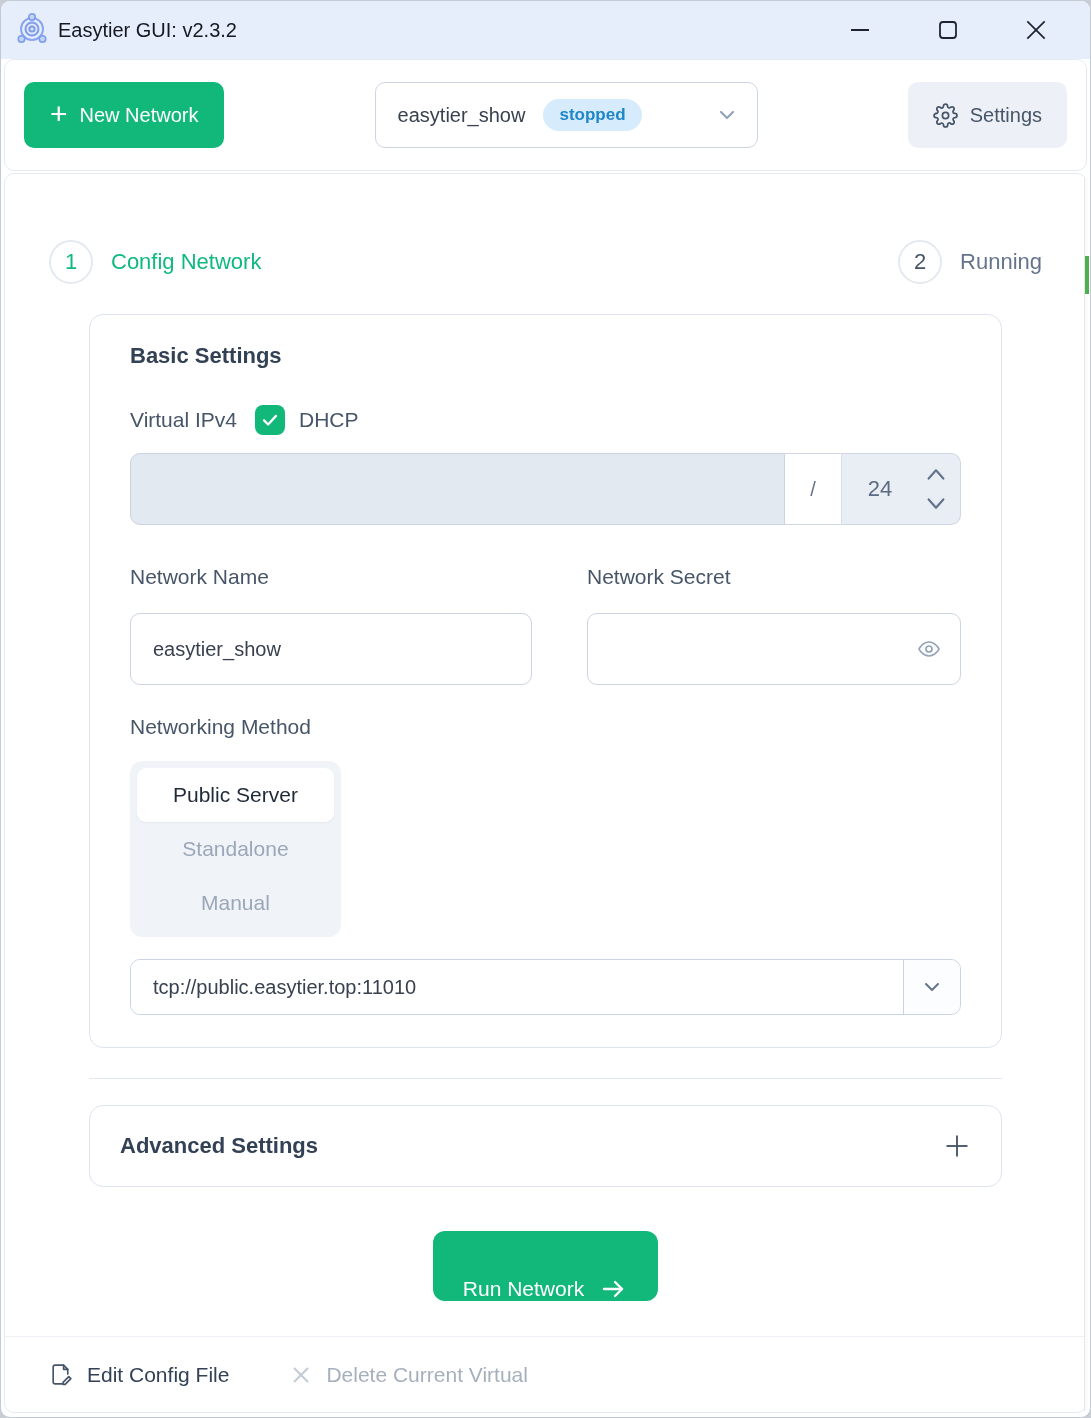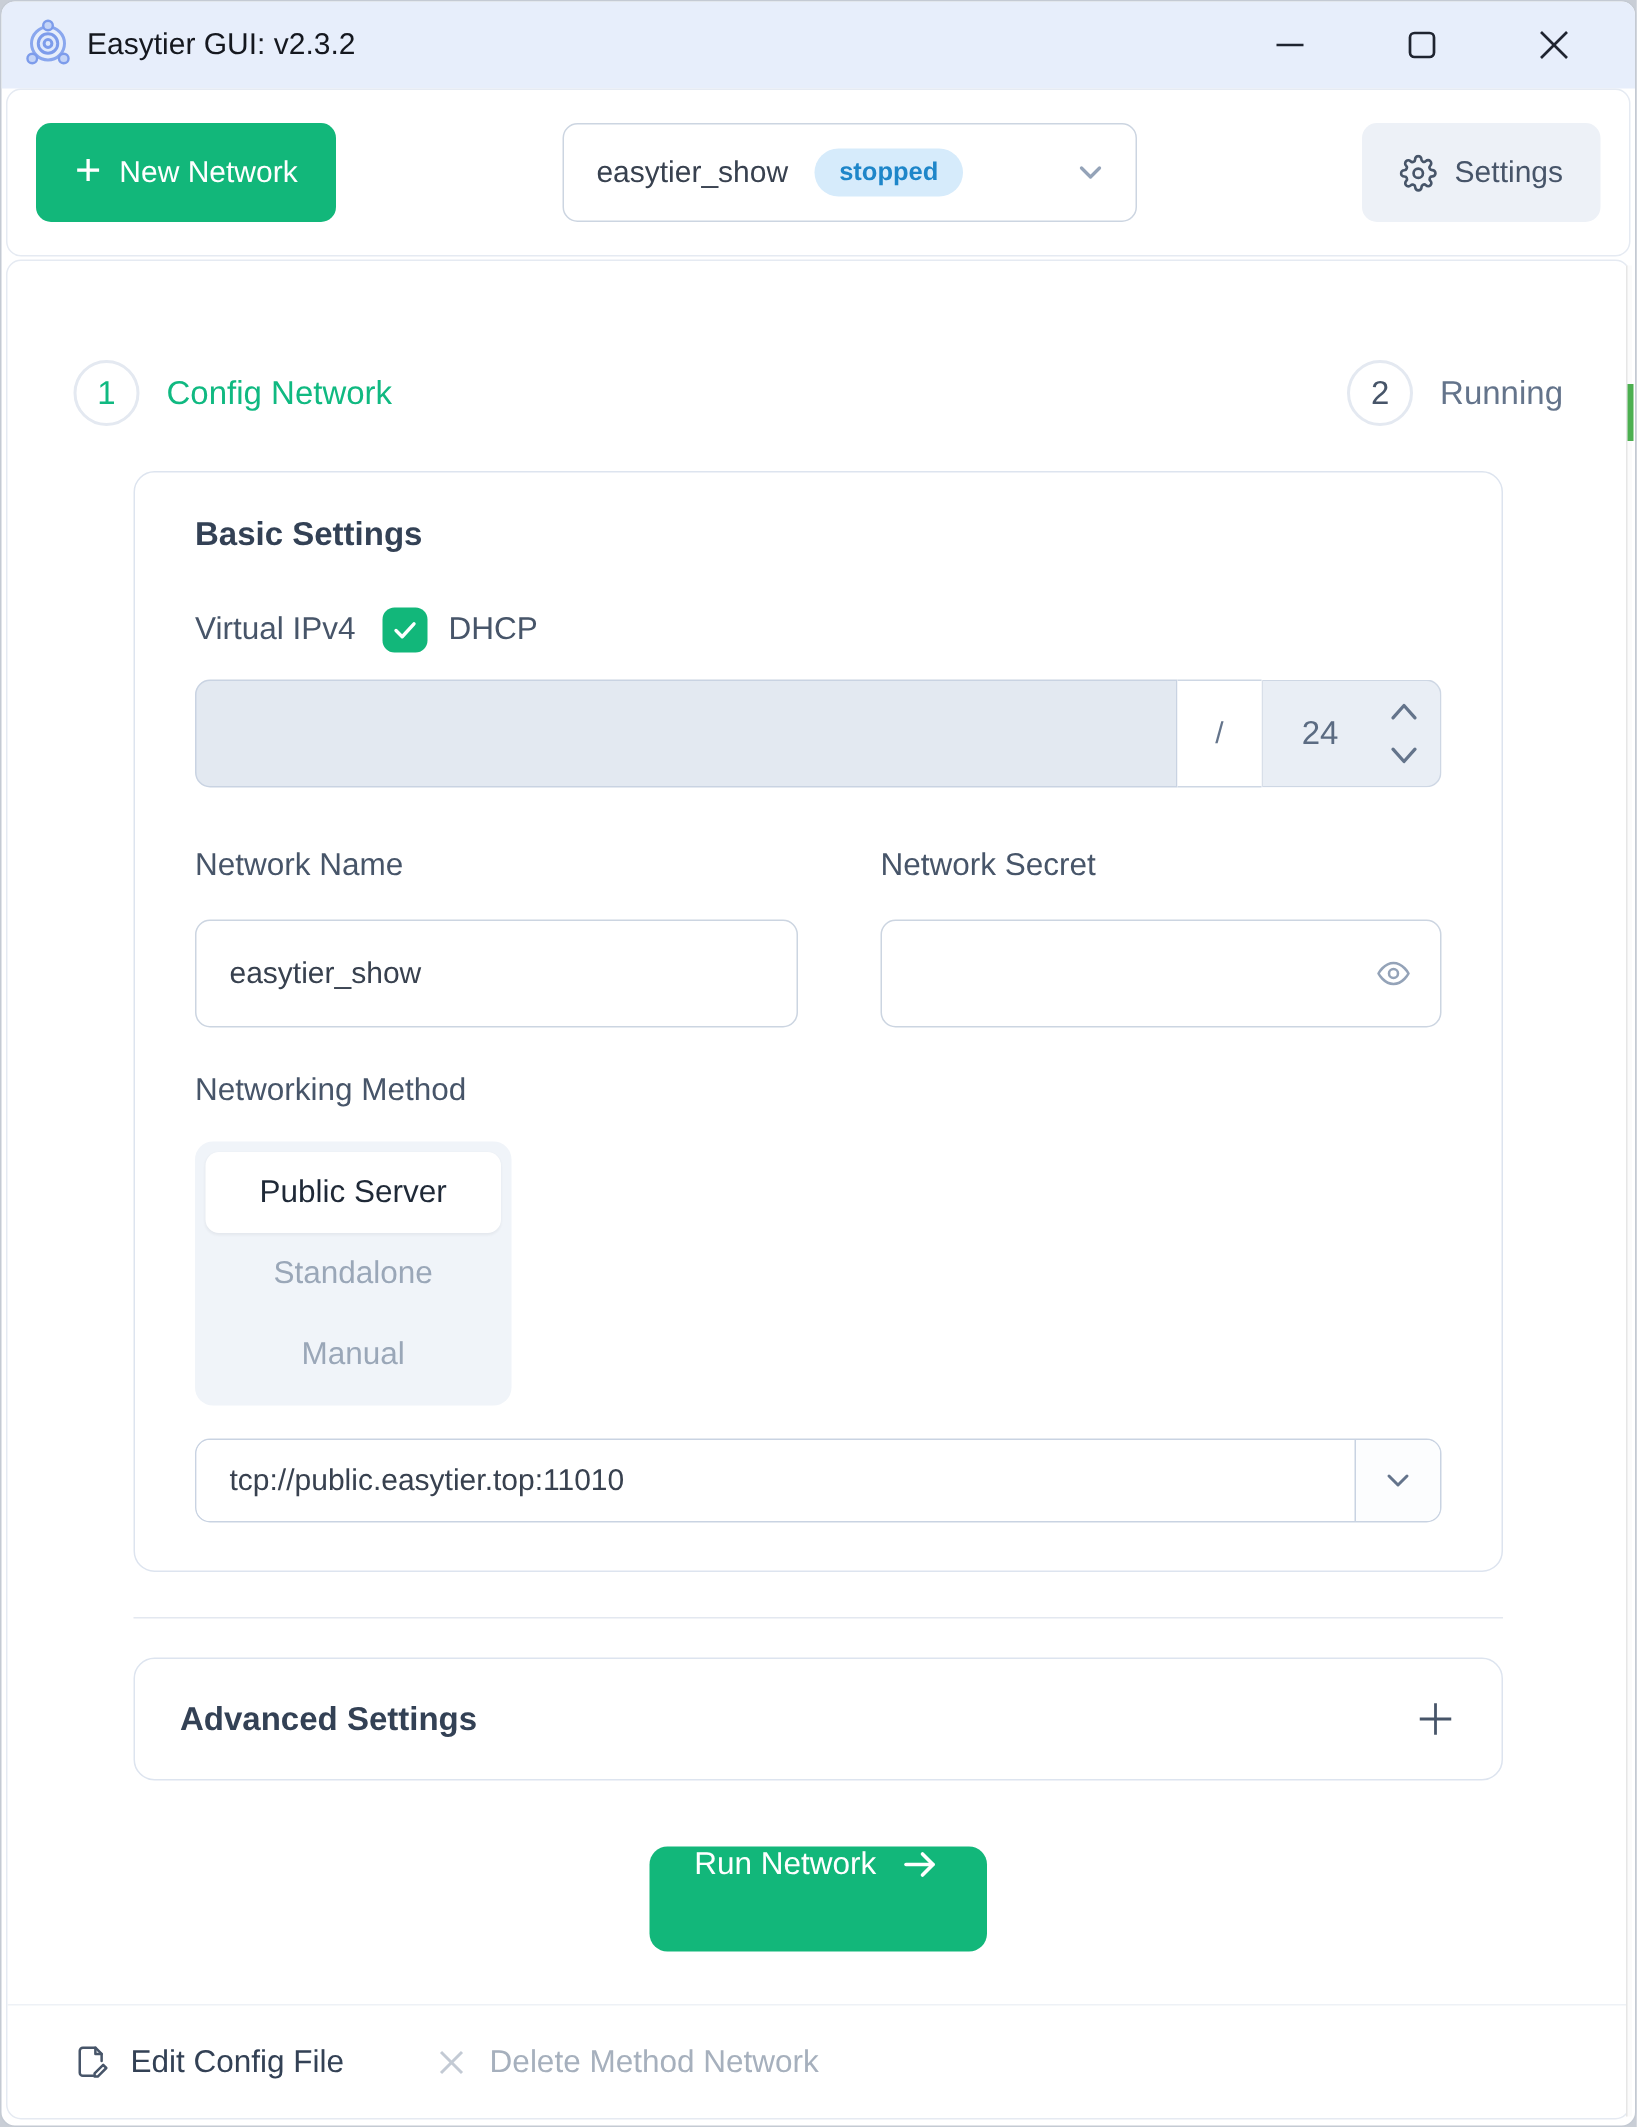--- a/index.html
+++ b/index.html
@@ -121,21 +121,21 @@
   }
   .server-value { flex:1; background:#fff; display:flex; align-items:center; padding:0 22px; font-size:20px; color:#38414f; }
   .server-chev { width:57px; border-left:1px solid #c9d3e2; background:#fcfdfe; display:flex; align-items:center; justify-content:center; }
 
   .divider { margin:30px 84px 0; border-top:1px solid #e3e8f0; }
 
   .card.advanced { margin-top:26px; padding:26px 30px; display:flex; align-items:center; justify-content:space-between; cursor:pointer; }
 
   .btn-run {
     margin:44px auto 0; height:70px; background:#12b77a; color:#fff; border:none;
-    border-radius:12px; font-size:21px; font-family:inherit; display:flex; align-items:flex-start;
+    border-radius:12px; font-size:21px; font-family:inherit; display:flex; align-items:flex-end;
     gap:16px; padding:0 30px; cursor:pointer;
   }
 
   .footer {
     margin-top:auto; border-top:1px solid #eef1f6; padding:0 0 0 44px;
     height:76px; display:flex; align-items:center; gap:60px;
   }
   .footer-item { display:flex; align-items:center; gap:13px; font-size:21px; cursor:pointer; }
   .footer-item.enabled { color:#334155; }
   .footer-item.disabled { color:#a6b0bd; cursor:default; }
@@ -305,21 +305,21 @@
           <path d="M14 3v4h4"></path>
           <path d="M13.5 19.5 19 14l2 2-5.5 5.5H13.5v-2z"></path>
         </svg>
         <span>Edit Config File</span>
       </div>
       <div class="footer-item disabled">
         <svg width="24" height="24" viewBox="0 0 24 24">
             <line x1="5" y1="5" x2="19" y2="19" stroke="#c3cad4" stroke-width="2"></line>
             <line x1="19" y1="5" x2="5" y2="19" stroke="#c3cad4" stroke-width="2"></line>
           </svg>
-        <span>Delete Method Network</span>
+        <span>Delete Current Virtual</span>
       </div>
     </div>
   </div>
 
   <div class="scroll-strip">
     <div class="scroll-thumb"></div>
   </div>
 </div>
 
 </body></html>

